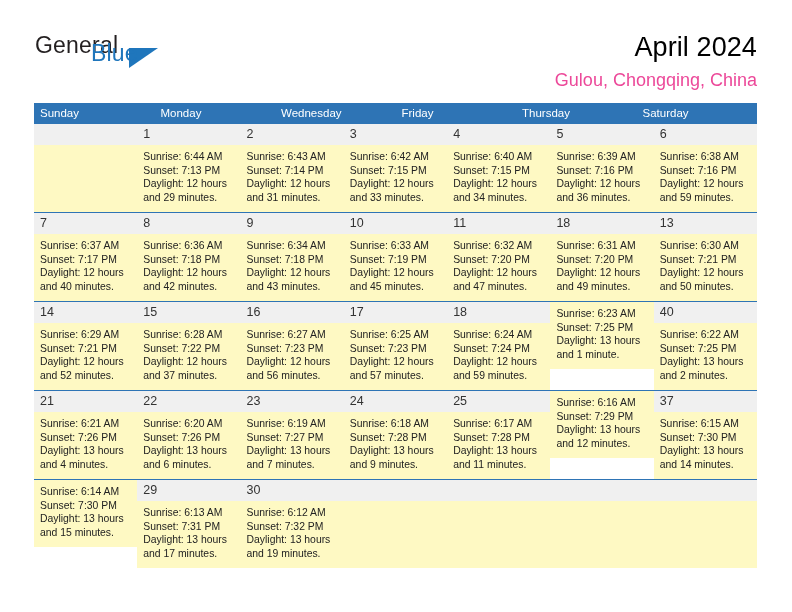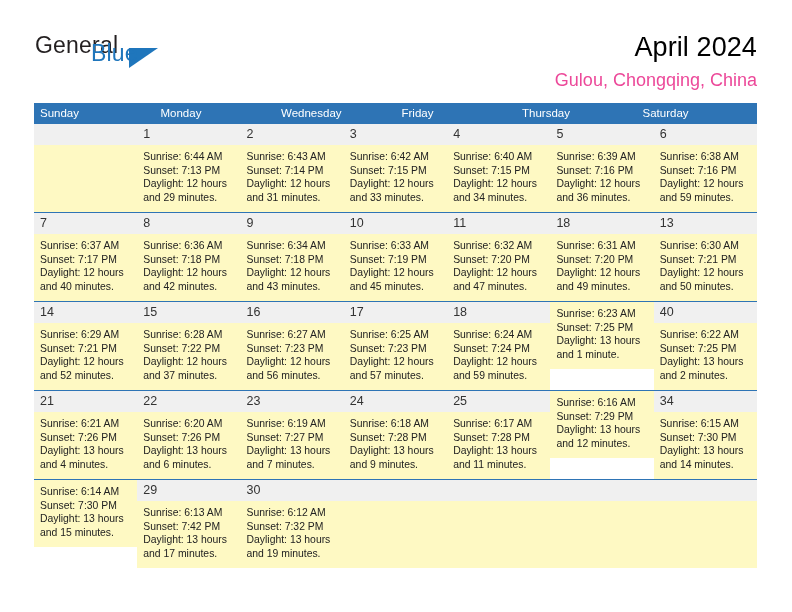--- a/index.html
+++ b/index.html
@@ -414,21 +414,21 @@
             </div>
             <div class="day">
               <div class="day-body">
                 <div class="day-line">Sunrise: 6:16 AM</div>
                 <div class="day-line">Sunset: 7:29 PM</div>
                 <div class="day-line">Daylight: 13 hours</div>
                 <div class="day-line">and 12 minutes.</div>
               </div>
             </div>
             <div class="day">
-              <div class="day-num">34</div>
+              <div class="day-num">37</div>
               <div class="day-body">
                 <div class="day-line">Sunrise: 6:15 AM</div>
                 <div class="day-line">Sunset: 7:30 PM</div>
                 <div class="day-line">Daylight: 13 hours</div>
                 <div class="day-line">and 14 minutes.</div>
               </div>
             </div>
           </div>
         </div>
         <div class="week">
@@ -438,21 +438,21 @@
                 <div class="day-line">Sunrise: 6:14 AM</div>
                 <div class="day-line">Sunset: 7:30 PM</div>
                 <div class="day-line">Daylight: 13 hours</div>
                 <div class="day-line">and 15 minutes.</div>
               </div>
             </div>
             <div class="day">
               <div class="day-num">29</div>
               <div class="day-body">
                 <div class="day-line">Sunrise: 6:13 AM</div>
-                <div class="day-line">Sunset: 7:42 PM</div>
+                <div class="day-line">Sunset: 7:31 PM</div>
                 <div class="day-line">Daylight: 13 hours</div>
                 <div class="day-line">and 17 minutes.</div>
               </div>
             </div>
             <div class="day">
               <div class="day-num">30</div>
               <div class="day-body">
                 <div class="day-line">Sunrise: 6:12 AM</div>
                 <div class="day-line">Sunset: 7:32 PM</div>
                 <div class="day-line">Daylight: 13 hours</div>

